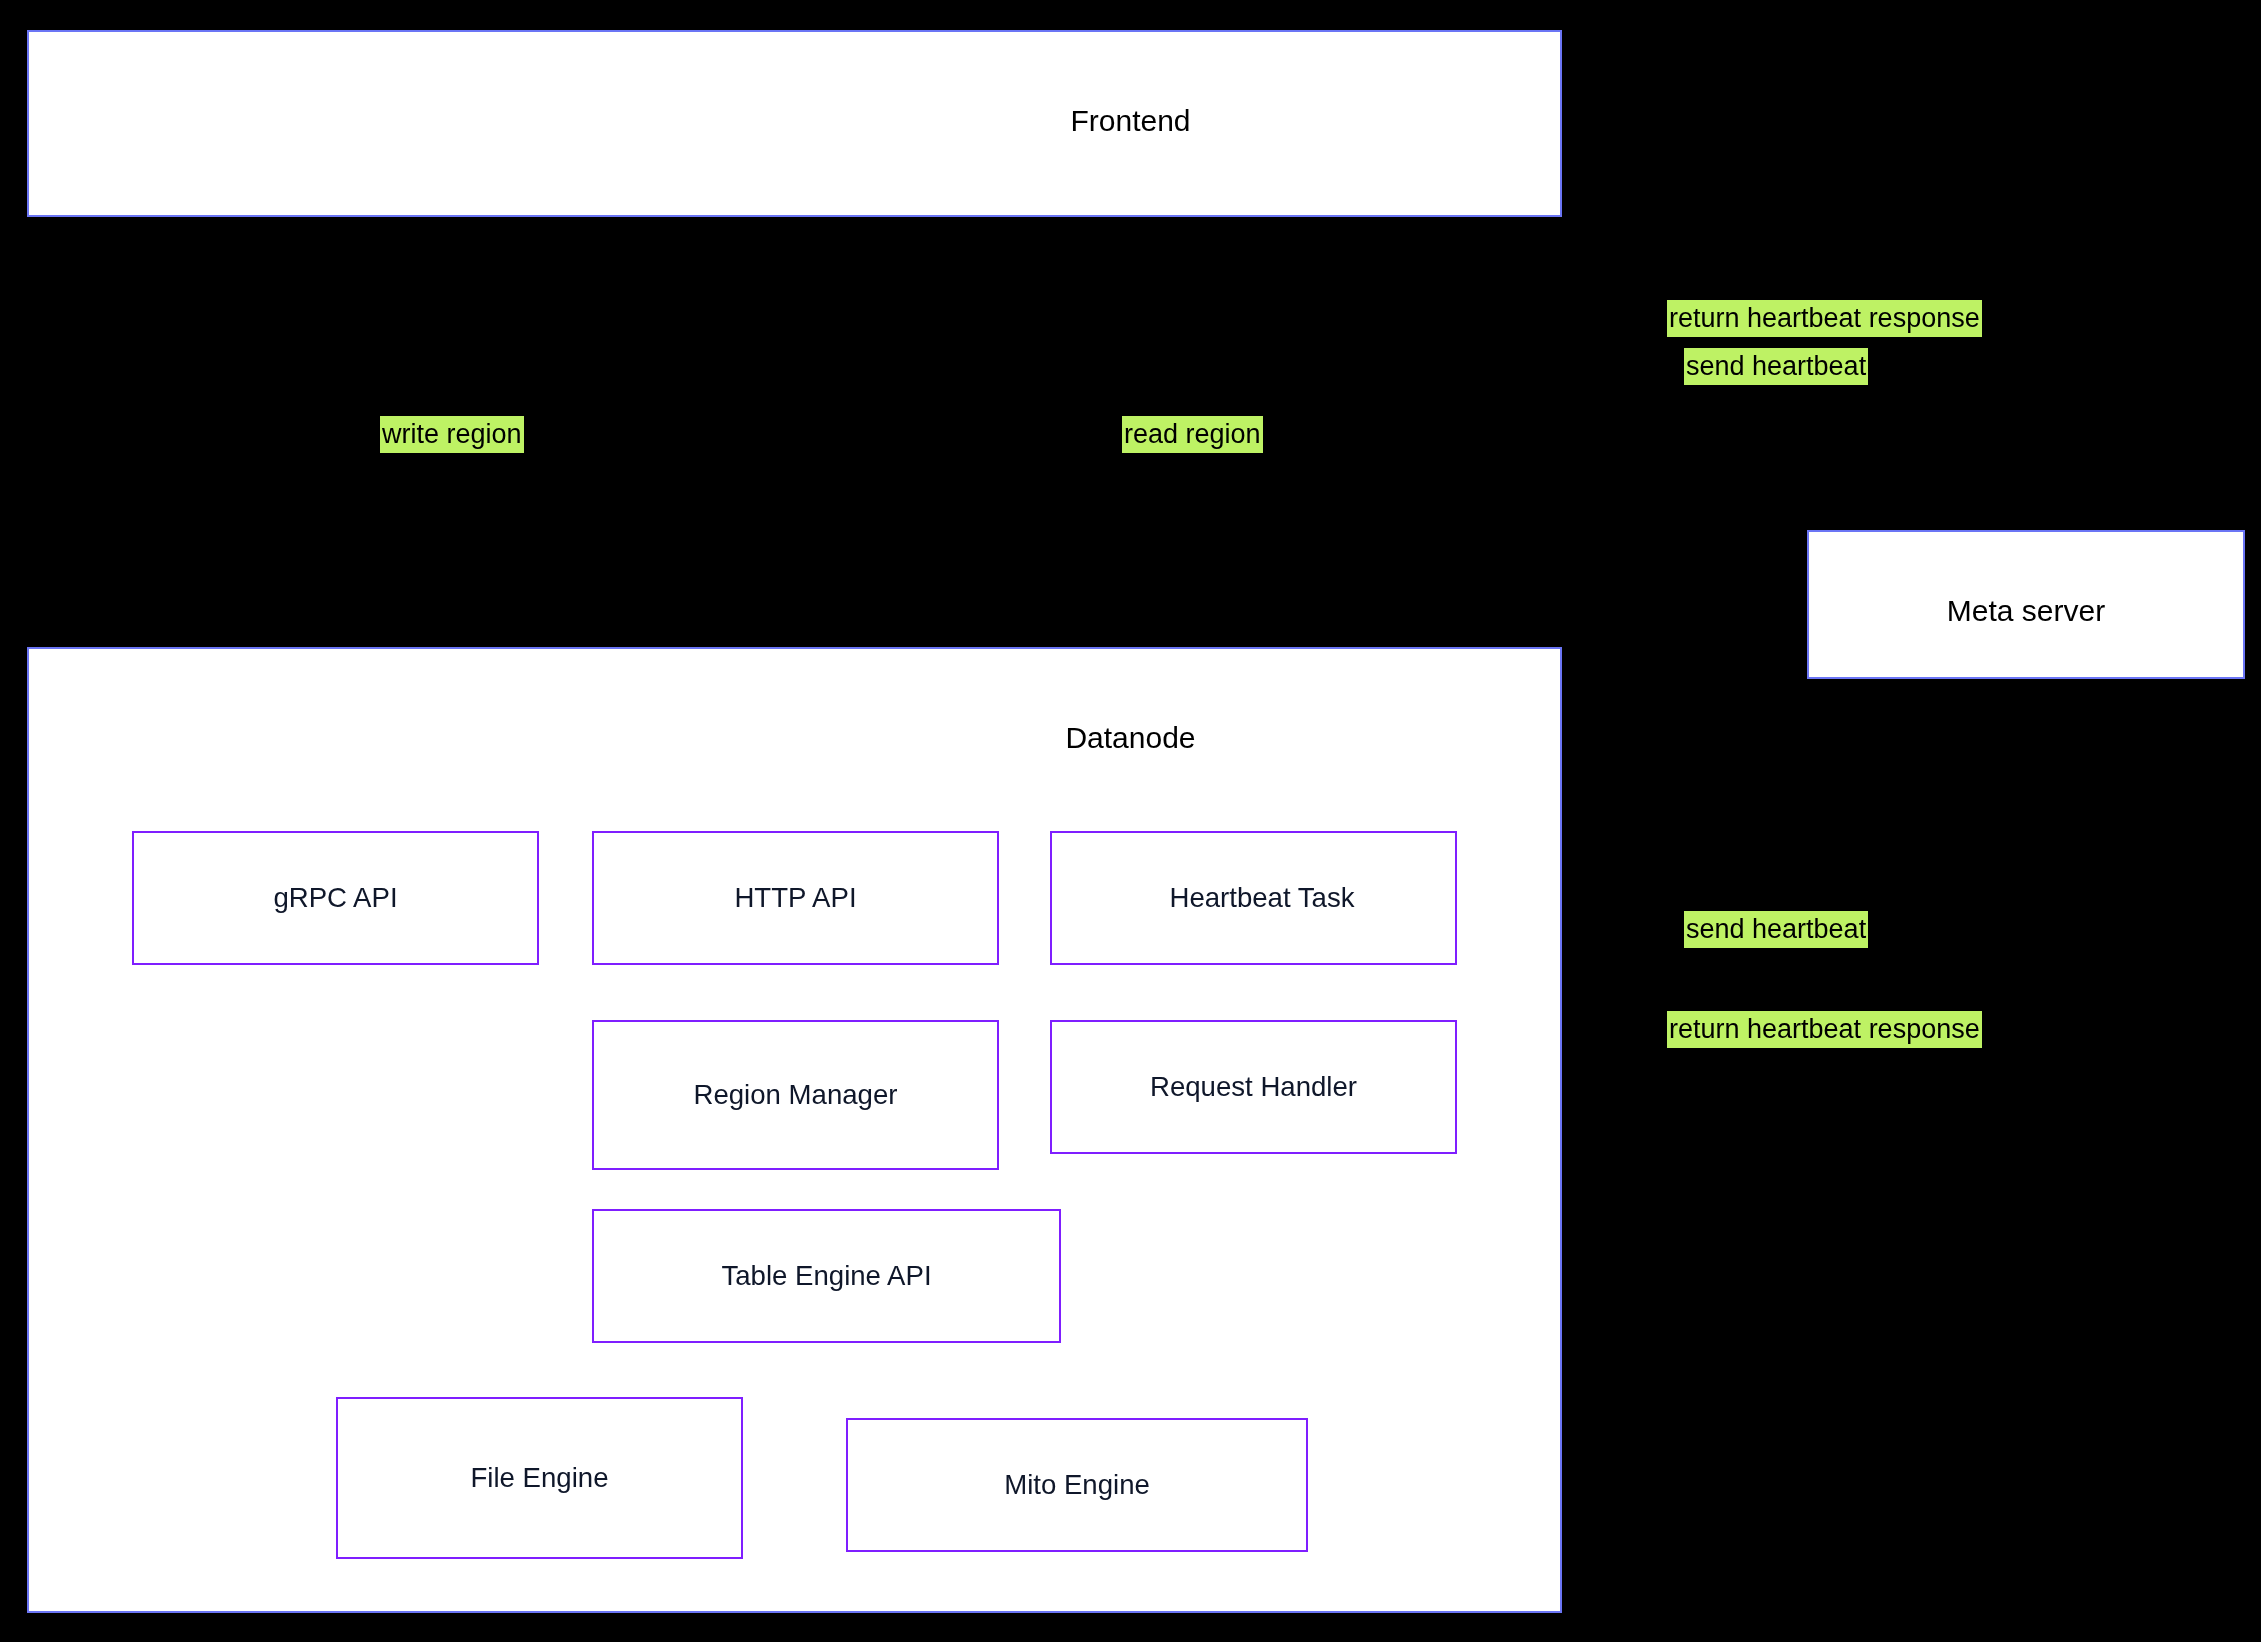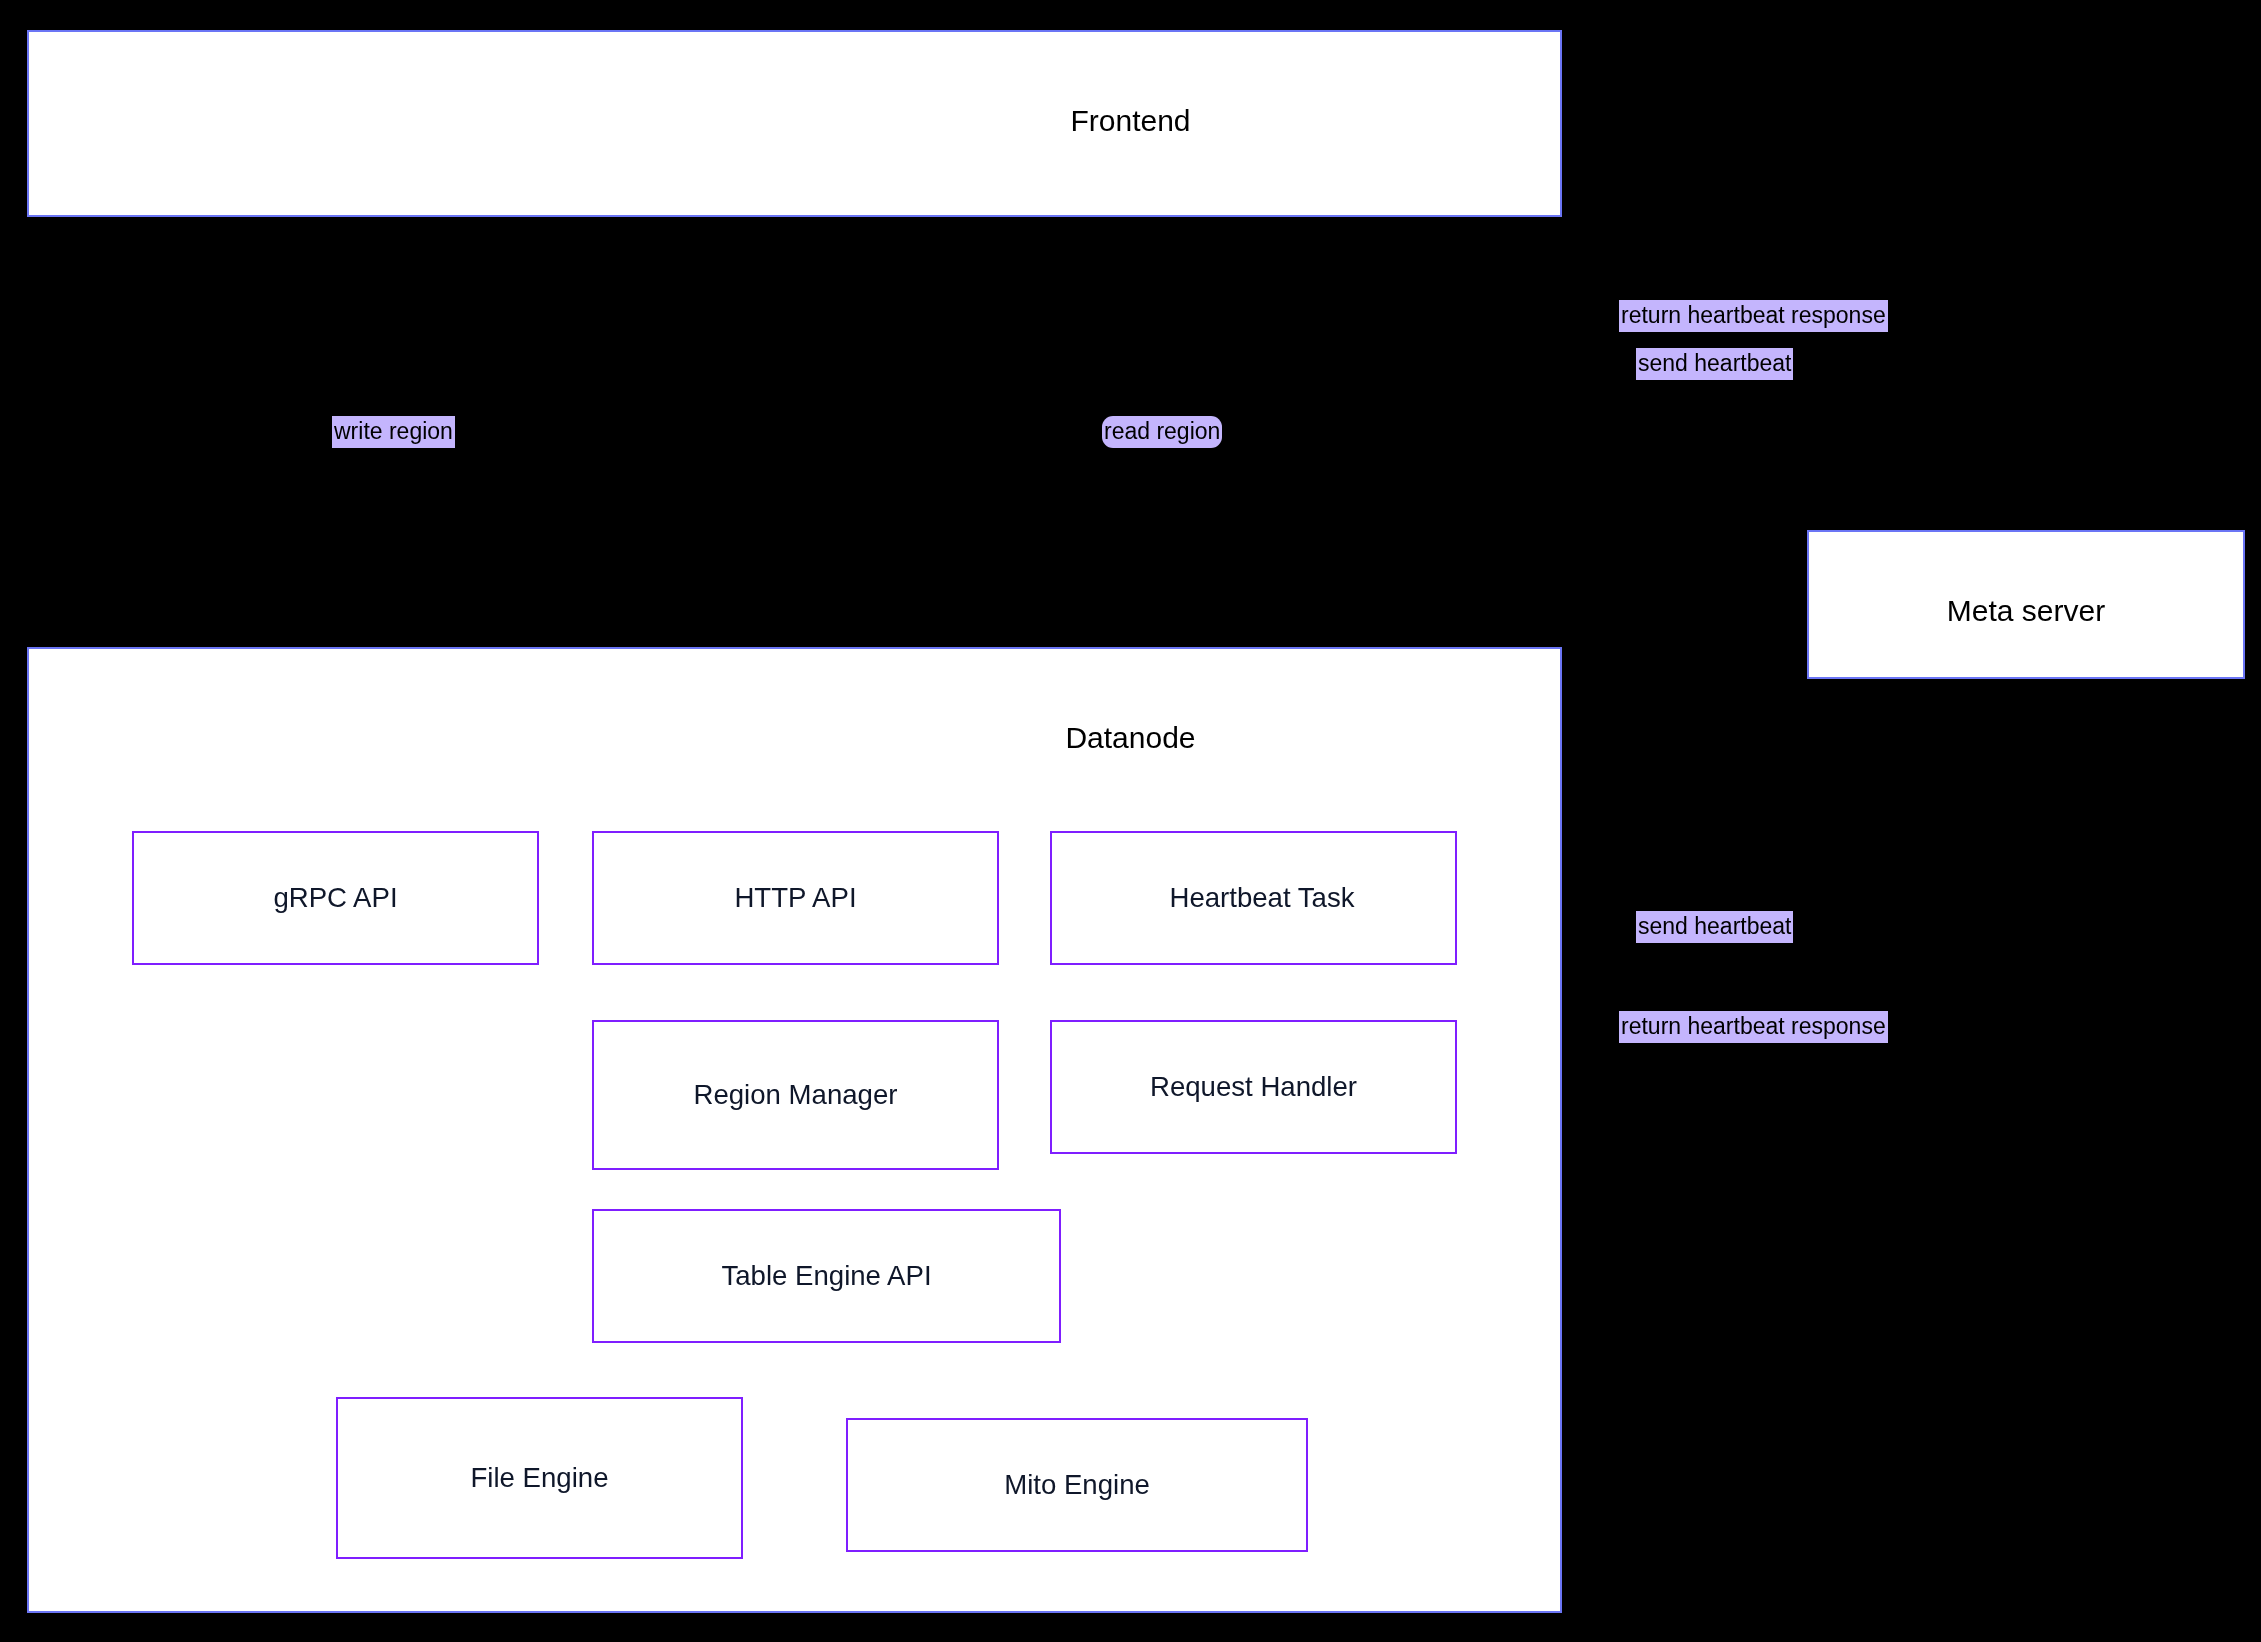--- a/index.html
+++ b/index.html
@@ -79,30 +79,31 @@
   #mod-req-handler   { left: 1050px; top: 1020px; width: 407px; height: 134px; }
   
   #mod-table-engine  { left: 592px;  top: 1209px; width: 469px; height: 134px; }
   
   #mod-file-engine   { left: 336px;  top: 1397px; width: 407px; height: 162px; align-items: center; }
   #mod-mito-engine   { left: 846px; top: 1418px; width: 462px; height: 134px; justify-content: center; }
 
   
   .edge-label {
     position: absolute;
-    background: #c4b5fd;
+    background: #bef264;
     color: #000000;
-    font-size: 23px;
+    font-size: 27px;
     line-height: 1.28;
     padding: 1.3px 2px;
     white-space: nowrap;
     box-sizing: border-box;
+    margin-left: 48px;
   }
   #lbl-write-region    { left: 332px;  top: 416px; }
-  #lbl-read-region     { left: 1102px; top: 416px; border-radius: 11px; }
+  #lbl-read-region     { left: 1074px; top: 416px; }
   #lbl-hb-resp-top     { left: 1619px; top: 300px; }
   #lbl-hb-send-top     { left: 1636px; top: 348px; }
   #lbl-hb-send-bottom  { left: 1636px; top: 911px; }
   #lbl-hb-resp-bottom  { left: 1619px; top: 1011px; }
 </style>
 </head>
 <body>
 
 <div id="stage">
 

